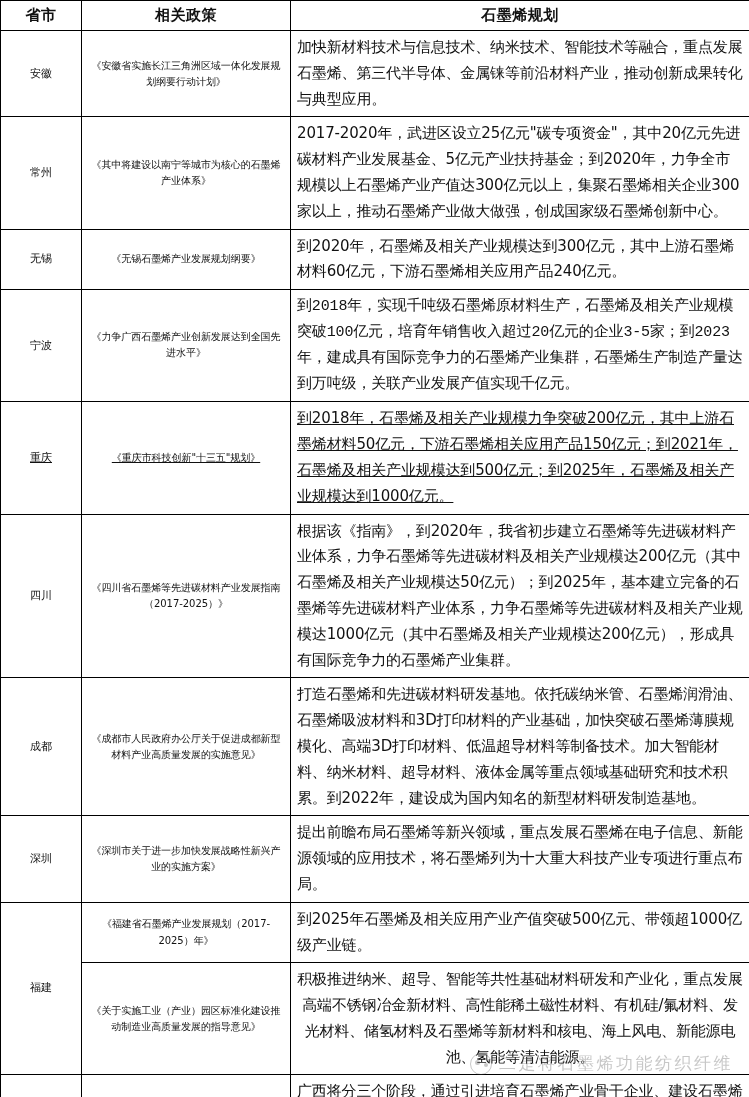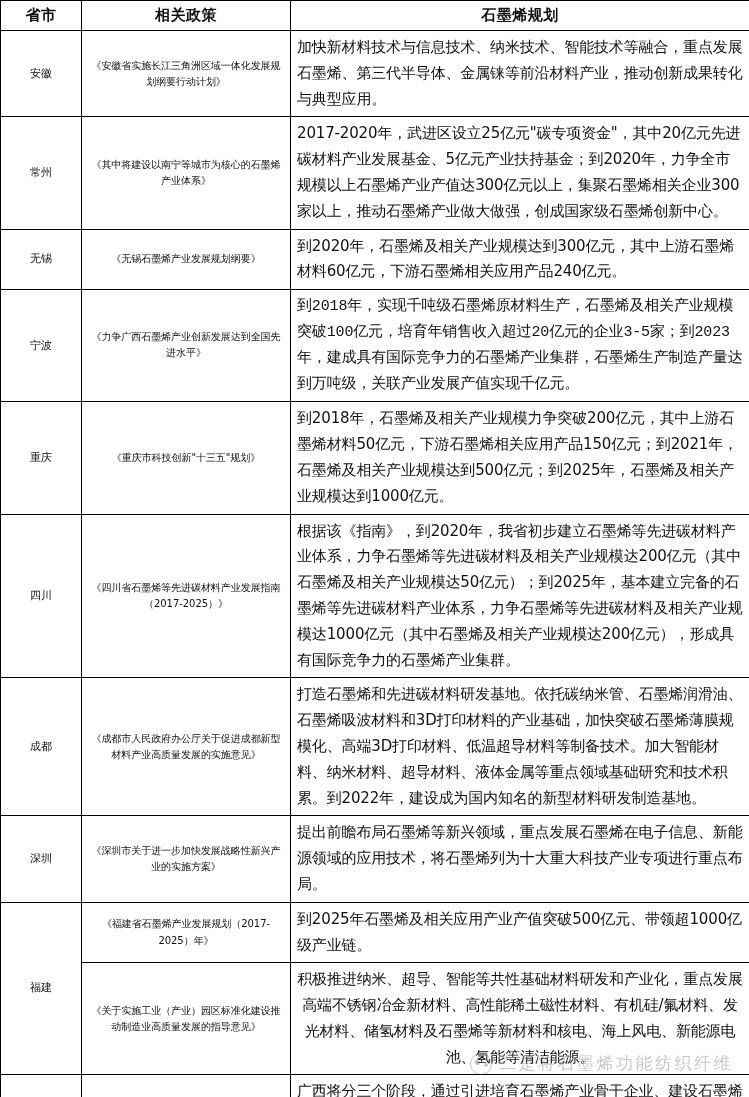--- a/index.html
+++ b/index.html
@@ -75,21 +75,21 @@
     letter-spacing: -0.15px;
     padding-left: 7px;
     padding-right: 6px;
   }
 
   
   tr.r-anhui    td { height: 68px; }
   tr.r-changzhou td { height: 89px; }
   tr.r-wuxi     td { height: 53px; }
   tr.r-ningbo   td { height: 103px; font-family: Liberation Mono, monospace; }
-  tr.r-chongqing td { height: 80px; }
+  tr.r-chongqing td { height: 80px; text-decoration: underline; }
   tr.r-sichuan  td { height: 135px; }
   tr.r-chengdu  td { height: 126px; margin-top: 24px; }
   tr.r-shenzhen td { height: 80px; }
   tr.r-fujian-a td { height: 58px; }
   tr.r-fujian-b td { height: 79px; text-align: center; }
   tr.r-guangxi  td { height: 131px; }
   tr.r-quanzhou td { height: 123px; }
 
   
   .watermark {

